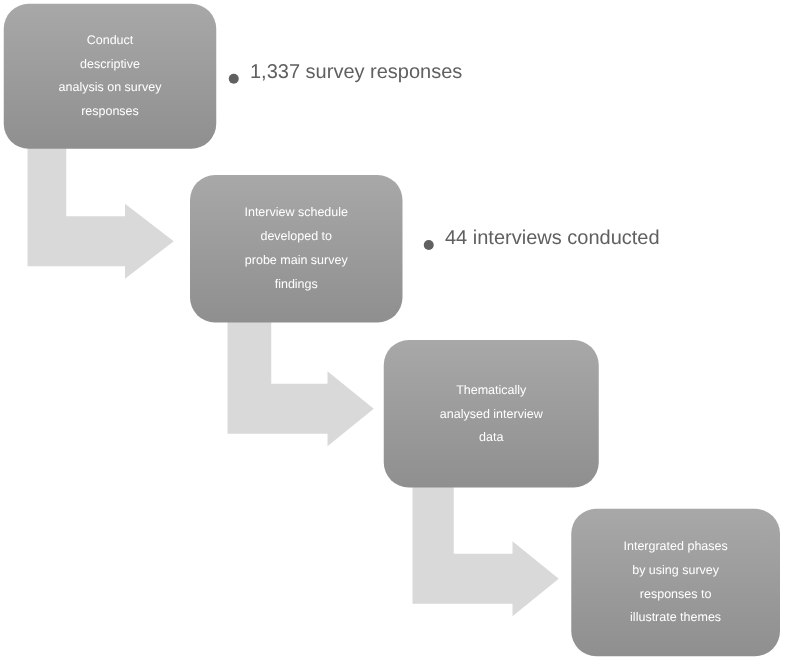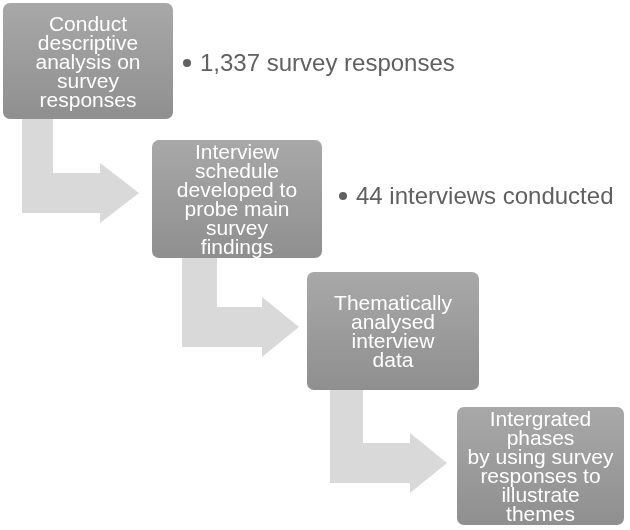--- a/index.html
+++ b/index.html
@@ -20,45 +20,45 @@
     left: 0;
     top: 0;
     z-index: 0;
   }
   .arrows polygon {
     fill: #d9d9d9;
   }
   .box {
     position: absolute;
     z-index: 1;
-    border-radius: 7px;
+    border-radius: 20px;
     background: linear-gradient(to bottom, #a8a8a8, #8f8f8f);
     display: flex;
     align-items: center;
     justify-content: center;
     text-align: center;
     color: #ffffff;
-    font-size: 21px;
+    font-size: 10px;
     line-height: 19px;
   }
   .box-label {
     white-space: pre-line;
     padding: 4px 8px;
   }
   .box1 { left: 3px;   top: 3px;   width: 170px; height: 116px; }
   .box2 { left: 152px; top: 140px; width: 170px; height: 118px; }
   .box3 { left: 307px; top: 272px; width: 172px; height: 118px; }
   .box4 { left: 457px; top: 407px; width: 167px; height: 118px; justify-content: center; }
   .bullet {
     position: absolute;
     z-index: 2;
     display: flex;
-    align-items: center;
+    align-items: flex-end;
     color: #606060;
-    font-size: 24px;
+    font-size: 16px;
     white-space: nowrap;
   }
   .dot {
     width: 8px;
     height: 8px;
     border-radius: 50%;
     background: #606060;
     margin-right: 9px;
     flex: 0 0 auto;
   }

